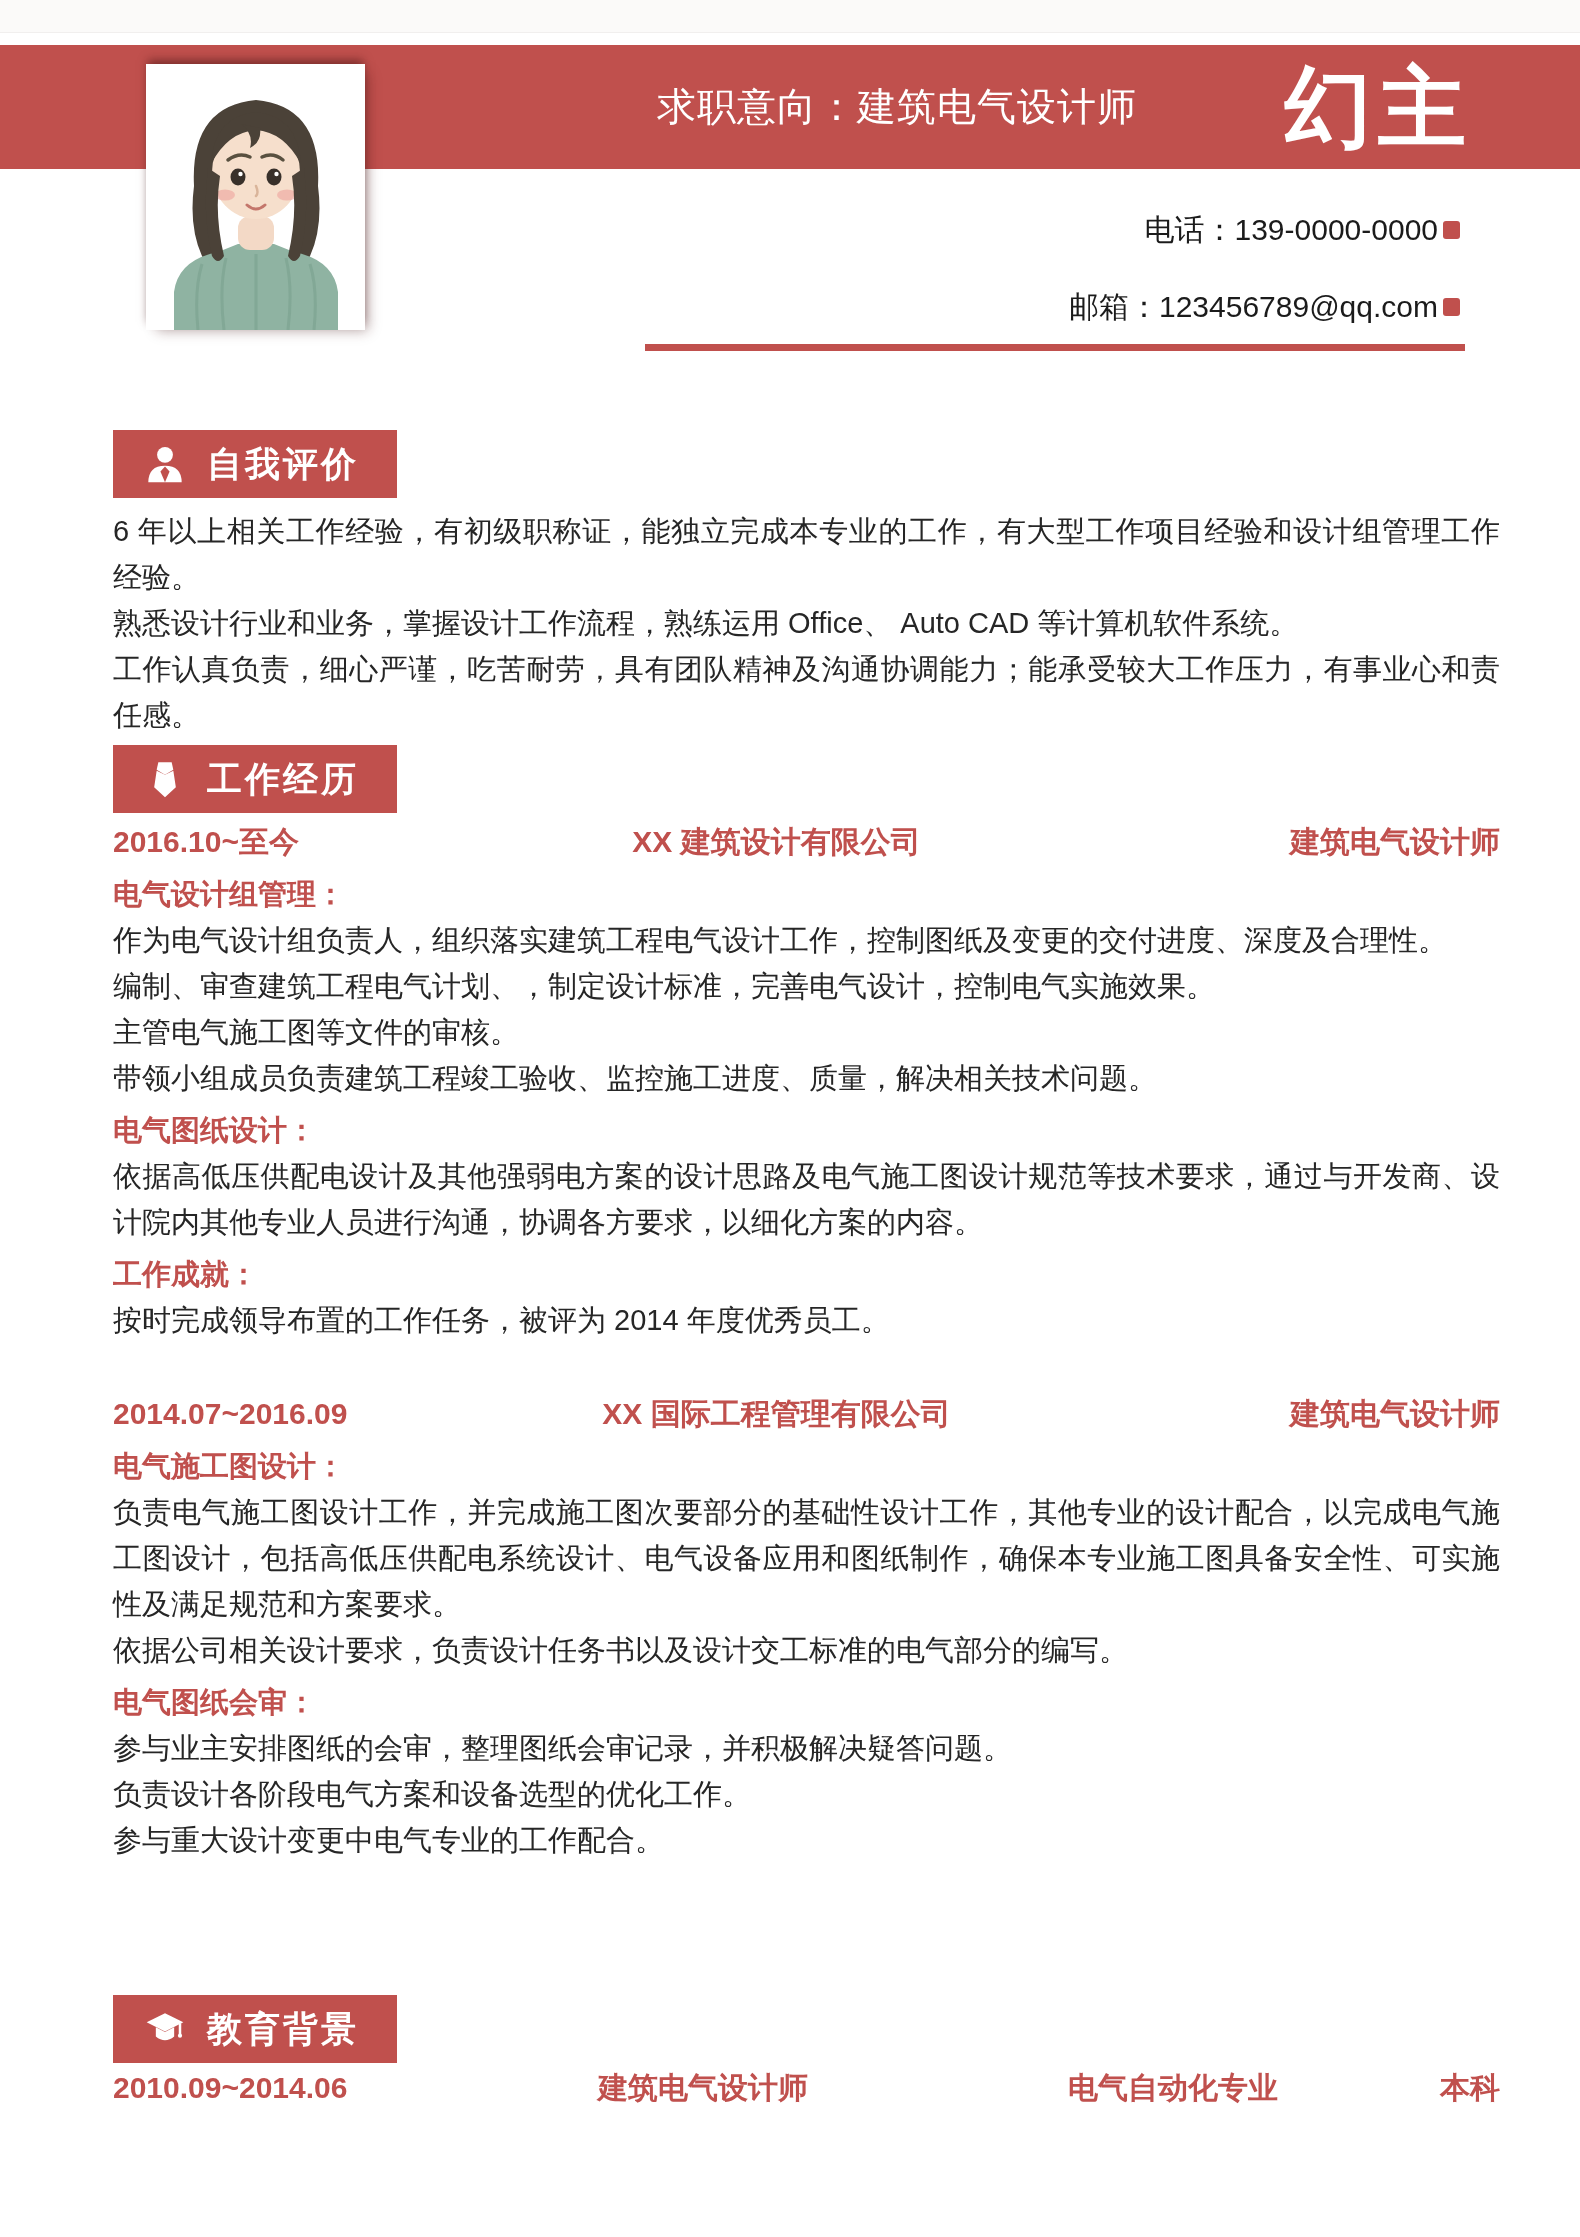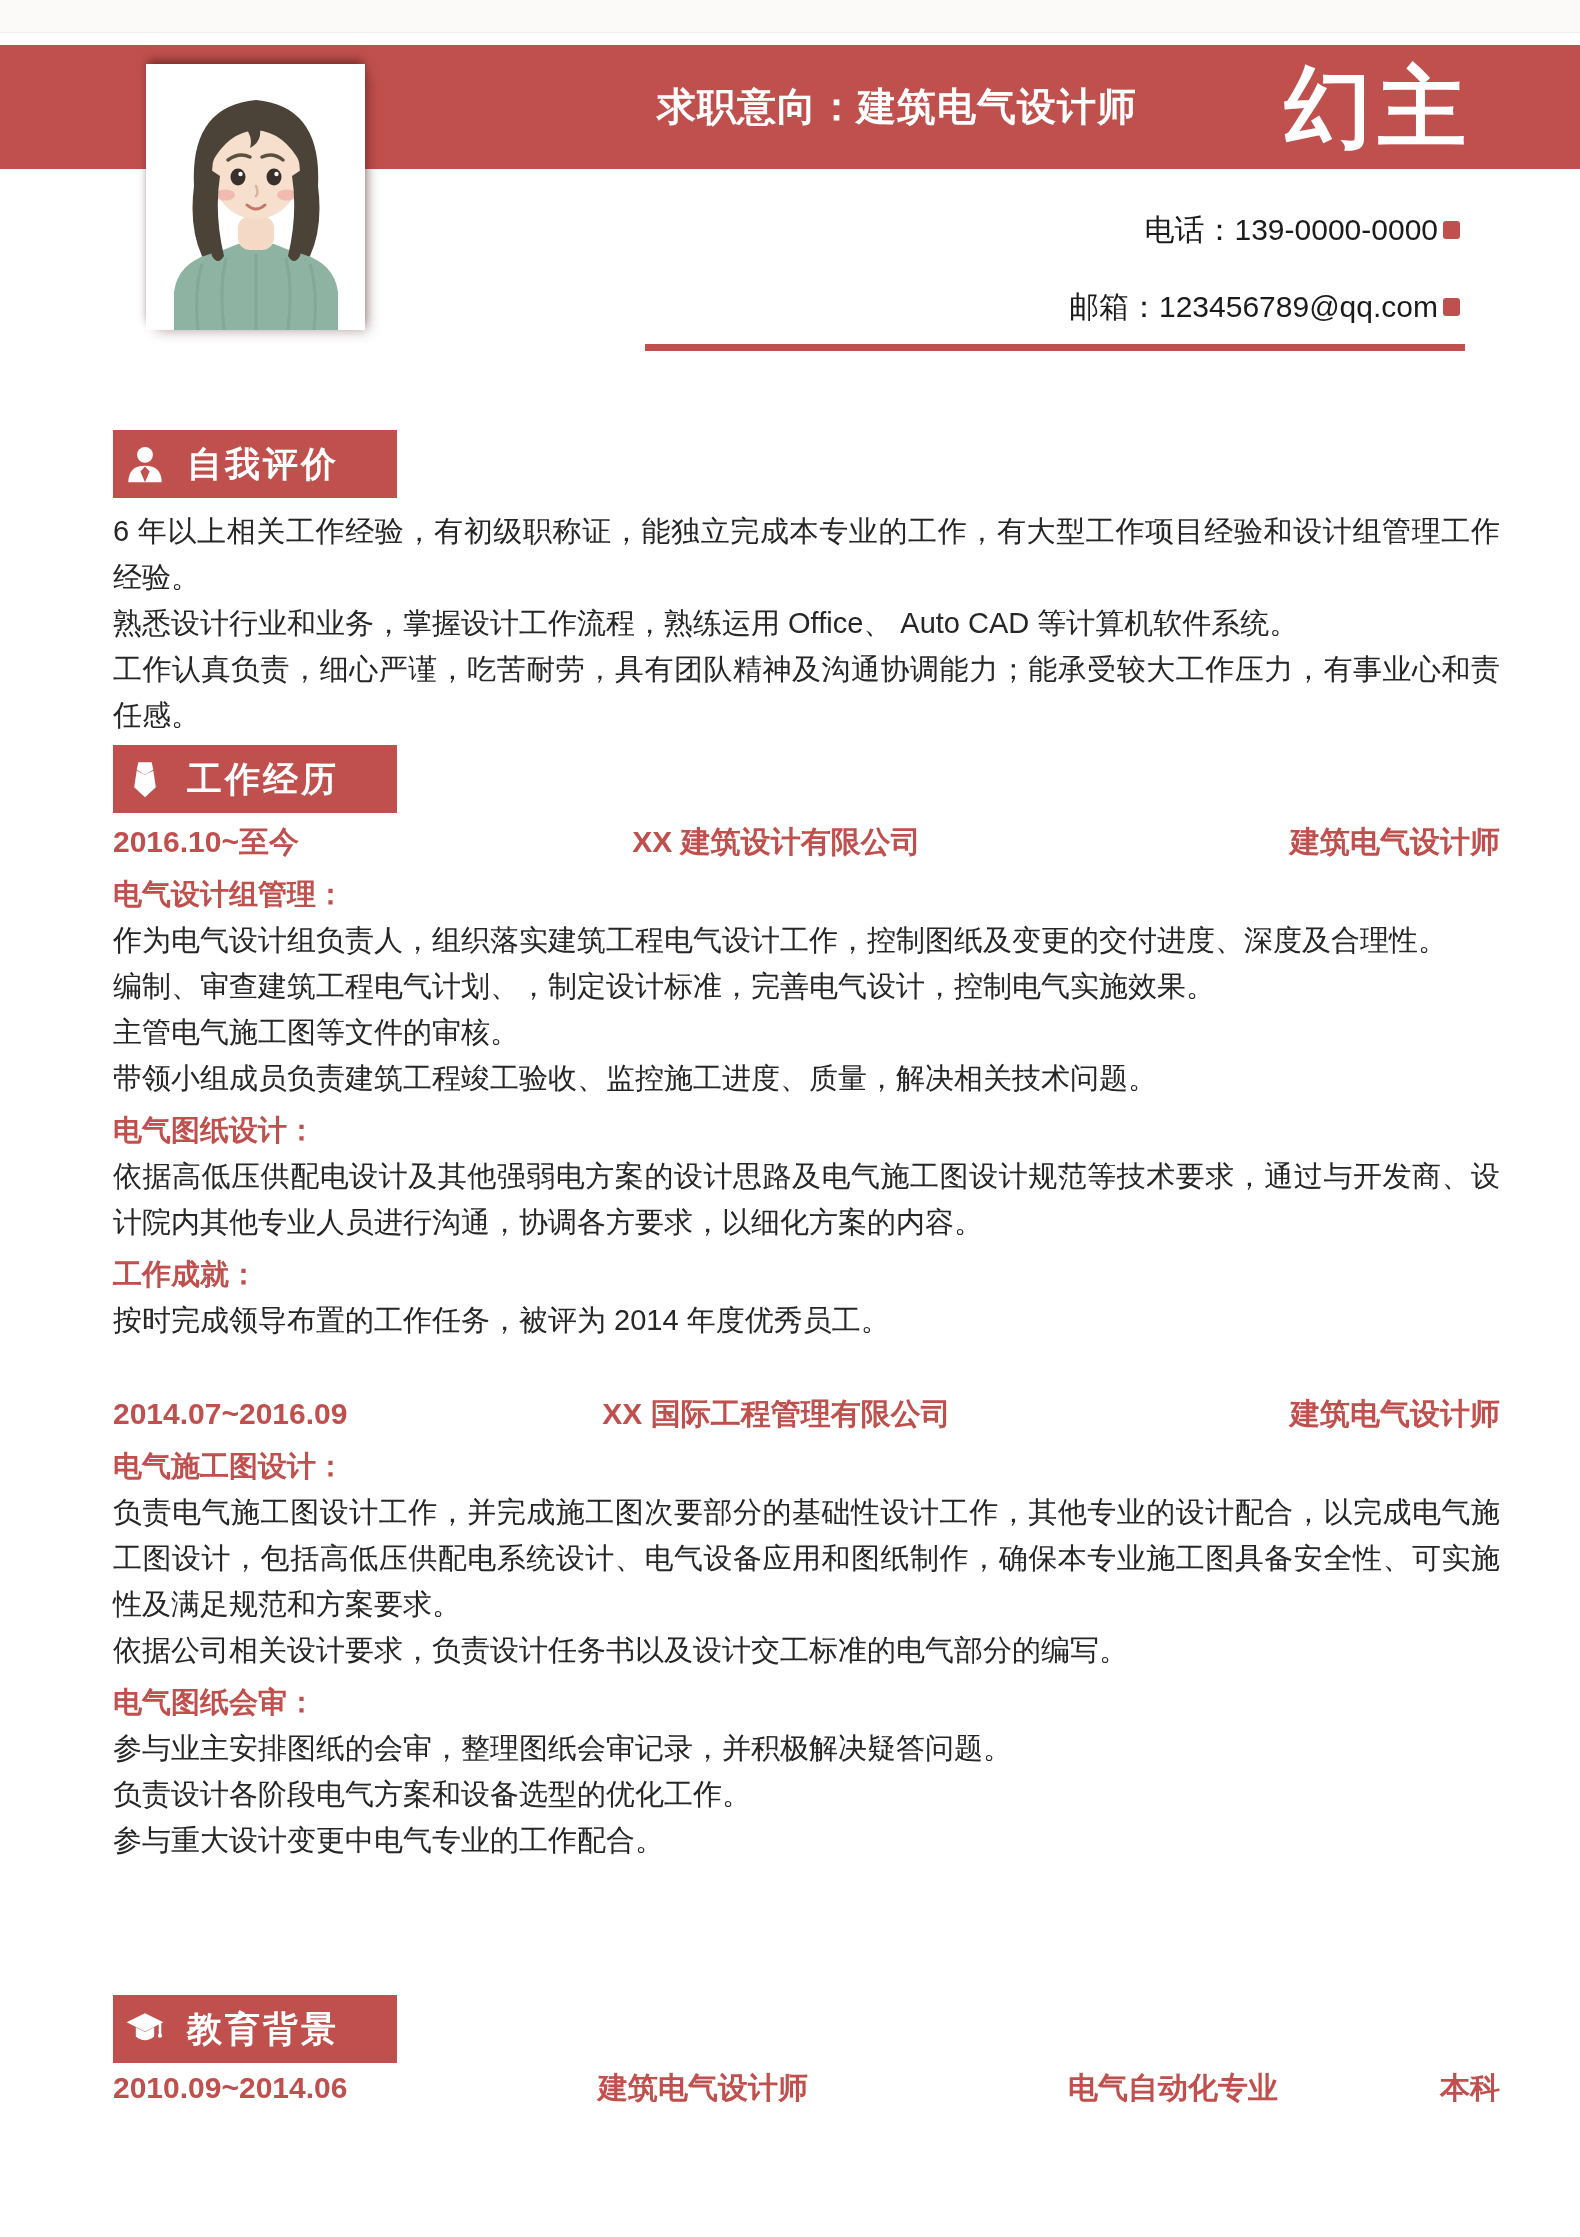--- a/index.html
+++ b/index.html
@@ -12,21 +12,21 @@
     overflow:hidden;
   }
   .top-strip{ position:absolute; top:0; left:0; width:1580px; height:33px;
     background:#fbfaf9; border-bottom:1px solid #f1efee; }
 
   
   .banner{ position:absolute; top:45px; left:0; width:1580px; height:124px;
     background:var(--accent); }
   .banner-title{ position:absolute; left:657px; top:45px; height:124px;
     display:flex; align-items:center;
-    font-size:39px; font-weight:700; color:#ffffff; letter-spacing:1px; }
+    font-size:39px; font-weight:400; color:#ffffff; letter-spacing:1px; }
   .brand{ position:absolute; left:1284px; top:58px;
     font-size:88px; font-weight:700; color:#ffffff; letter-spacing:6px; line-height:100px; }
 
   
   .photo{ position:absolute; left:146px; top:64px; width:219px; height:266px;
     background:#ffffff;
     box-shadow:0 -6px 9px -2px rgba(70,20,20,.55), 7px 5px 12px -4px rgba(70,20,20,.35); }
   .photo svg{ display:block; width:219px; height:266px; }
 
   
@@ -39,21 +39,21 @@
   .contact-underline{ position:absolute; left:645px; top:344px; width:820px; height:7px;
     background:var(--accent); }
 
   
   .section{ position:absolute; left:113px; width:1387px; }
   #section-summary{ top:430px; }
   #section-experience{ top:745px; }
   #section-education{ top:1995px; }
 
   .badge{ width:284px; height:68px; background:var(--accent);
-    display:flex; align-items:center; padding-left:12px; gap:22px; }
+    display:flex; align-items:center; padding-left:32px; gap:22px; }
   .badge .b-icon{ width:40px; height:40px; flex:0 0 auto; }
   .badge .b-title{ font-size:35px; font-weight:700; color:#ffffff; letter-spacing:3px; }
 
   .body-line{ font-size:29px; line-height:46px; color:#262626;
     text-align:justify; text-justify:inter-character; }
   .para-group{ margin-top:10px; }
 
   .job{ }
   .job + .job{ margin-top:48px; }
   .job-header{ margin-top:6px; height:46px;

